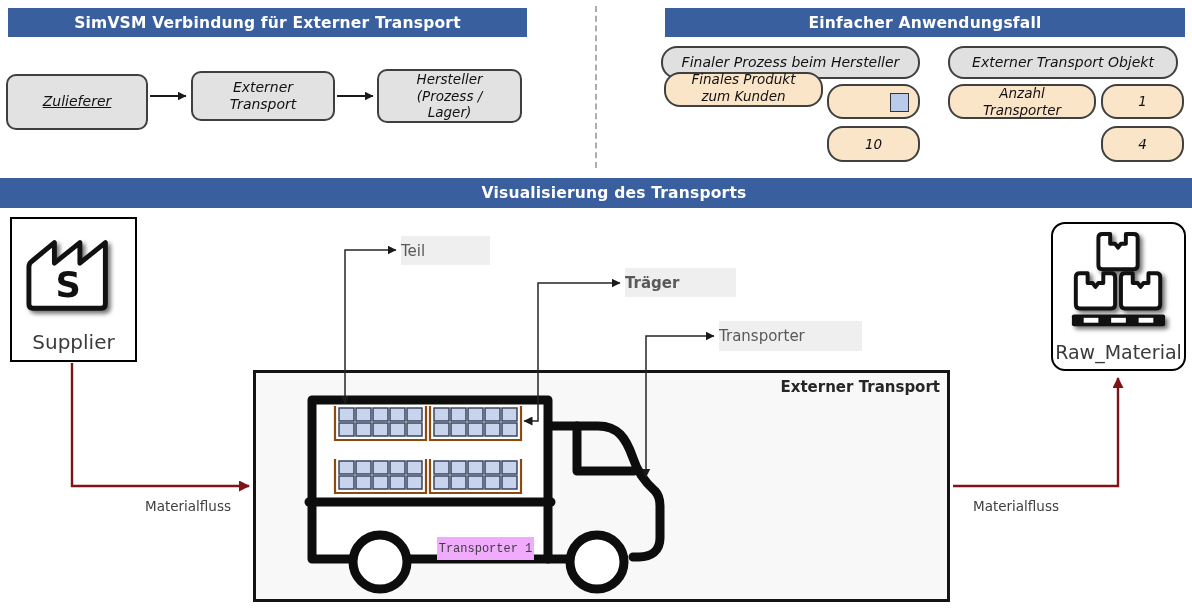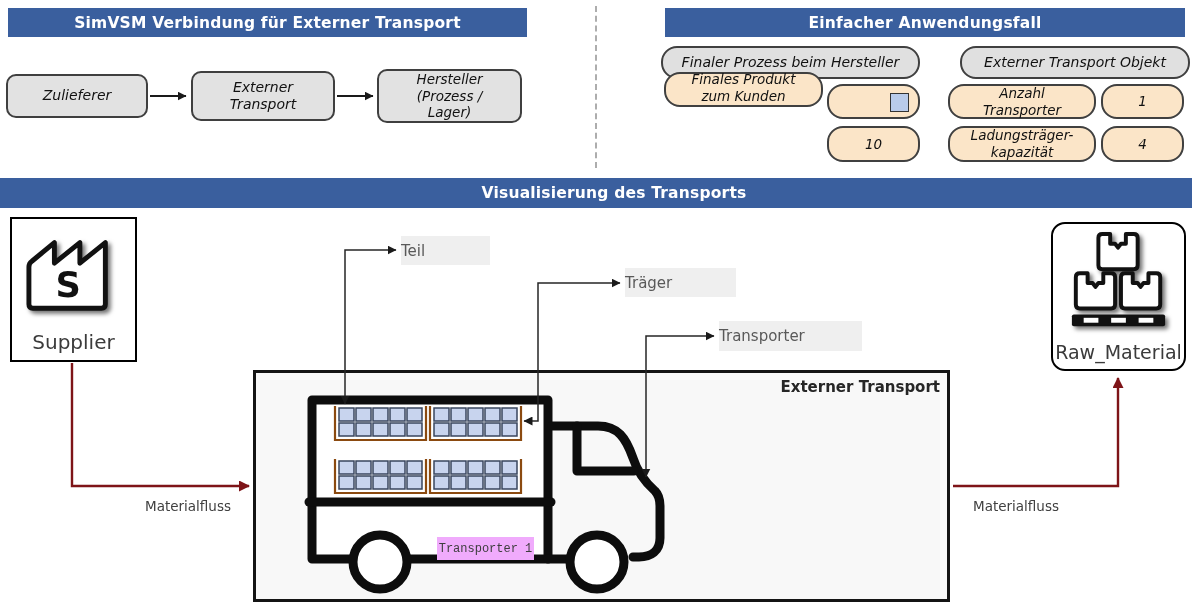--- a/index.html
+++ b/index.html
@@ -35,61 +35,57 @@
 
   <div class="abs hdr z1" style="left:8px;top:8px;width:519px;height:29px;">
     <span>SimVSM Verbindung für Externer Transport</span>
   </div>
   <div class="abs hdr z1" style="left:665px;top:8px;width:520px;height:29px;">
     <span>Einfacher Anwendungsfall</span>
   </div>
 
   <div class="abs divider z1" style="left:595px;top:6px;height:162px;width:0;"></div>
 
-  <div class="abs flowbox z1" style="left:6px;top:74px;width:142px;height:44px;">
+  <div class="abs flowbox z1" style="left:6px;top:74px;width:142px;height:56px;text-decoration:underline;">
     <span>Zulieferer</span>
   </div>
   <div class="abs flowbox z1" style="left:191px;top:71px;width:144px;height:50px;">
     <span>Externer
 Transport</span>
   </div>
   <div class="abs flowbox z1" style="left:377px;top:69px;width:145px;height:54px;font-size:13.5px;">
     <span>Hersteller
 (Prozess /
 Lager)</span>
   </div>
 
   <div class="abs cell gray z1" style="left:661px;top:46px;width:259px;height:33px;">
     <span>Finaler Prozess beim Hersteller</span>
   </div>
-  <div class="abs cell gray z1" style="left:948px;top:46px;width:230px;height:33px;margin-left:12px;">
+  <div class="abs cell gray z1" style="left:948px;top:46px;width:230px;height:33px;">
     <span>Externer Transport Objekt</span>
   </div>
 
   <div class="abs cell orange z1" style="left:664px;top:72px;width:159px;height:35px;align-items:flex-end;">
     <span>Finales Produkt
 zum Kunden</span>
   </div>
   <div class="abs cell orange z1" style="left:827px;top:84px;width:93px;height:35px;">
     <span class="checkbox" style="left:61px;top:7px;"></span>
   </div>
   <div class="abs cell orange z1" style="left:948px;top:84px;width:148px;height:35px;">
     <span>Anzahl
 Transporter</span>
   </div>
   <div class="abs cell orange z1" style="left:1101px;top:84px;width:83px;height:35px;">
     <span>1</span>
   </div>
 
   <div class="abs cell orange z1" style="left:827px;top:126px;width:93px;height:36px;">
     <span>10</span>
-  </div>
-  <div class="abs cell orange z1" style="left:948px;top:126px;width:148px;height:36px;">
-    <span>Ladungsträger-
-kapazität</span>
   </div>
   <div class="abs cell orange z1" style="left:1101px;top:126px;width:83px;height:36px;">
     <span>4</span>
   </div>
 
   <div class="abs hdr z1" style="left:0;top:178px;width:1192px;height:30px;padding-left:36px;">
     <span>Visualisierung des Transports</span>
   </div>
 
   <div class="abs bigbox z1" style="left:253px;top:370px;width:697px;height:232px;"></div>
@@ -210,21 +206,21 @@
     <g stroke="#262626" stroke-width="1.5" fill="none">
       <path d="M 345,404 L 345,250 L 396,250" marker-start="url(#mb)" marker-end="url(#mb)"></path>
       <path d="M 524,421 L 538,421 L 538,283 L 620,283" marker-start="url(#mb)" marker-end="url(#mb)"></path>
       <path d="M 646,477 L 646,336 L 714,336" marker-start="url(#mb)" marker-end="url(#mb)"></path>
     </g>
   </svg>
 
   <div class="abs callout z3" style="left:401px;top:236px;width:89px;height:29px;">
     <span>Teil</span>
   </div>
-  <div class="abs callout z3" style="left:625px;top:268px;width:111px;height:29px;">
+  <div class="abs callout z3" style="left:625px;top:268px;width:111px;height:29px;font-weight:bold;">
     <span>Träger</span>
   </div>
   <div class="abs callout z3" style="left:719px;top:321px;width:143px;height:30px;">
     <span>Transporter</span>
   </div>
 
   <div class="abs flowtext z3" style="left:138px;top:498px;width:100px;">Materialfluss</div>
   <div class="abs flowtext z3" style="left:966px;top:498px;width:100px;">Materialfluss</div>
 
   <div class="abs tag z3" style="left:437px;top:537px;width:97px;height:23px;">

